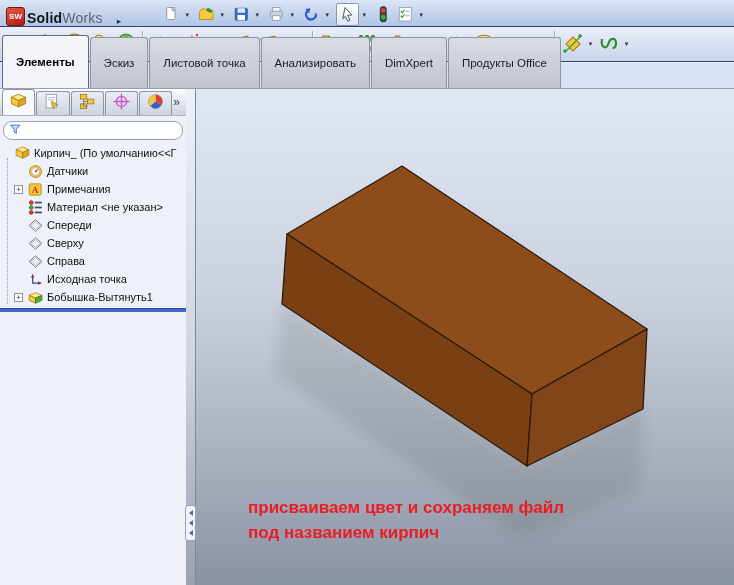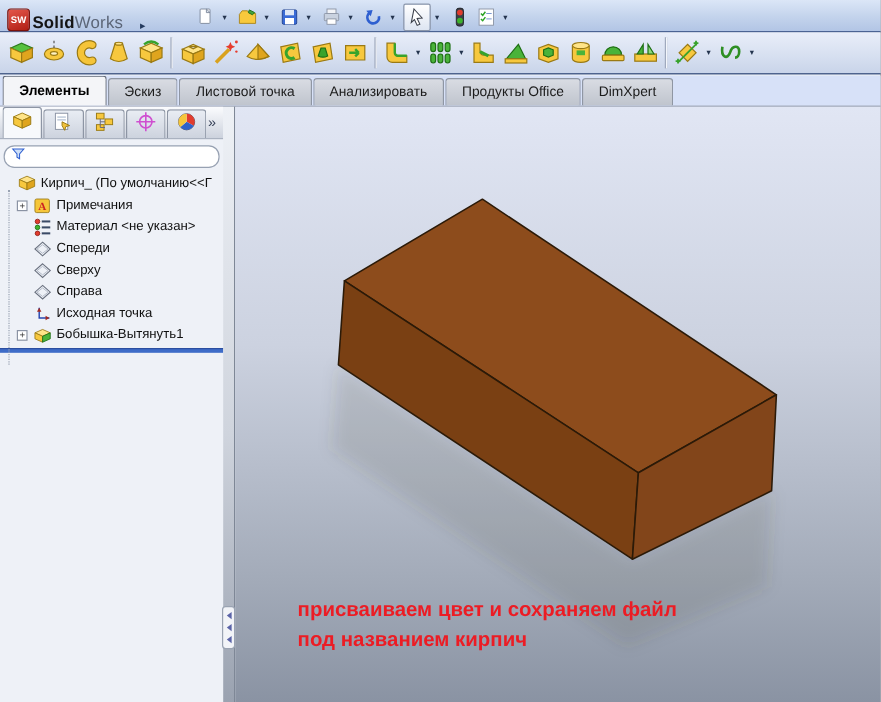--- a/index.html
+++ b/index.html
@@ -29,21 +29,21 @@
     background:linear-gradient(180deg,#e9eef9 0%,#d6dff0 60%,#c9d4e9 100%);
     border-bottom:1px solid #2a4376;display:flex;align-items:center;padding-left:4px;box-sizing:border-box;}
   .ft-btn{width:27px;height:29px;display:flex;align-items:center;justify-content:center;border-radius:2px;}
   .ft-btn svg{width:24px;height:24px;}
   .ft-sep{width:1px;height:26px;background:#9fa9bd;border-right:1px solid #f3f6fb;margin:0 3px;}
   .ft-dd{width:9px;font-size:7px;color:#24344e;text-align:center;}
 
   
   .tabrow{position:absolute;left:0;top:63px;width:734px;height:26px;background:#d7e1f8;
     border-bottom:1px solid #98a0af;display:flex;align-items:flex-end;padding-left:2px;box-sizing:border-box;}
-  .ctab{height:22px;line-height:22px;padding:0 13px;margin-right:1px;font-size:11.5px;color:#1c1c1c;
+  .ctab{height:22px;line-height:22px;padding:14px 13px;margin-right:1px;font-size:11.5px;color:#1c1c1c;
     background:linear-gradient(180deg,#d9dce3,#bfc4cd);border:1px solid #8f96a3;border-bottom:none;
     border-radius:3px 3px 0 0;white-space:nowrap;}
   .ctab.active{height:24px;line-height:24px;background:#f4f5f8;border-color:#646b78;font-weight:bold;color:#000;}
 
   
   .panel{position:absolute;left:0;top:89px;width:186px;height:496px;background:#eef1f7;}
   .ptabs{height:27px;background:linear-gradient(180deg,#fbfcfe,#ccd2dd);
     border-bottom:1px solid #aab2c0;display:flex;align-items:flex-end;padding-left:2px;box-sizing:border-box;}
   .ptab{width:33px;height:23px;display:flex;align-items:center;justify-content:center;margin-right:1px;
     border:1px solid #8d95a4;border-bottom:none;border-radius:3px 3px 0 0;
@@ -326,22 +326,22 @@
         </svg>
       </span>
       <span class="ft-dd">▾</span>
     </div>
 
   <div class="tabrow" id="tabrow">
       <div class="ctab active">Элементы</div>
       <div class="ctab">Эскиз</div>
       <div class="ctab">Листовой точка</div>
       <div class="ctab">Анализировать</div>
+      <div class="ctab">DimXpert</div>
       <div class="ctab">Продукты Office</div>
-      <div class="ctab">DimXpert</div>
     </div>
 
   <div class="panel">
     <div class="ptabs" id="ptabs">
         <div class="ptab active">
           <span><svg viewBox="0 0 24 24">
               <polygon points="3,8 12,4 21,8 12,12" fill="#ffe488" stroke="#9a7a14"></polygon>
               <polygon points="3,8 12,12 12,20 3,16" fill="#f7c83e" stroke="#9a7a14"></polygon>
               <polygon points="21,8 12,12 12,20 21,16" fill="#dfa51e" stroke="#9a7a14"></polygon>
             </svg></span>
@@ -386,20 +386,30 @@
     </div>
     <div class="tree" id="tree">
       <div class="tree-line"></div>
     <div class="trow root">
           <span class="t-ico"><svg viewBox="0 0 24 24">
               <polygon points="3,8 12,4 21,8 12,12" fill="#ffe488" stroke="#9a7a14"></polygon>
               <polygon points="3,8 12,12 12,20 3,16" fill="#f7c83e" stroke="#9a7a14"></polygon>
               <polygon points="21,8 12,12 12,20 21,16" fill="#dfa51e" stroke="#9a7a14"></polygon>
             </svg></span>
           <span>Кирпич_  (По умолчанию&lt;&lt;Г</span>
+        </div>
+        <div class="trow">
+          <span class="exp"></span>
+          <span class="t-ico"><svg viewBox="0 0 24 24">
+              <circle cx="12" cy="12" r="8.5" fill="#f6c63a" stroke="#9a7a14"></circle>
+              <circle cx="12" cy="12" r="5.5" fill="#fff" stroke="#b99"></circle>
+              <path d="M12 12l3.5-2.8" stroke="#c33" stroke-width="1.5"></path>
+              <circle cx="12" cy="12" r="1.3" fill="#36c"></circle>
+            </svg></span>
+          <span>Датчики</span>
         </div>
         <div class="trow">
           <span class="exp">
             <span class="expbox">+</span>
           </span>
           <span class="t-ico"><svg viewBox="0 0 24 24">
               <rect x="3" y="4" width="17" height="16" rx="2" fill="#f6c63a" stroke="#9a7a14"></rect>
               <text x="11.5" y="17" text-anchor="middle" font-size="13" font-weight="bold" fill="#c22" font-family="Liberation Serif, serif">A</text>
             </svg></span>
           <span>Примечания</span>

